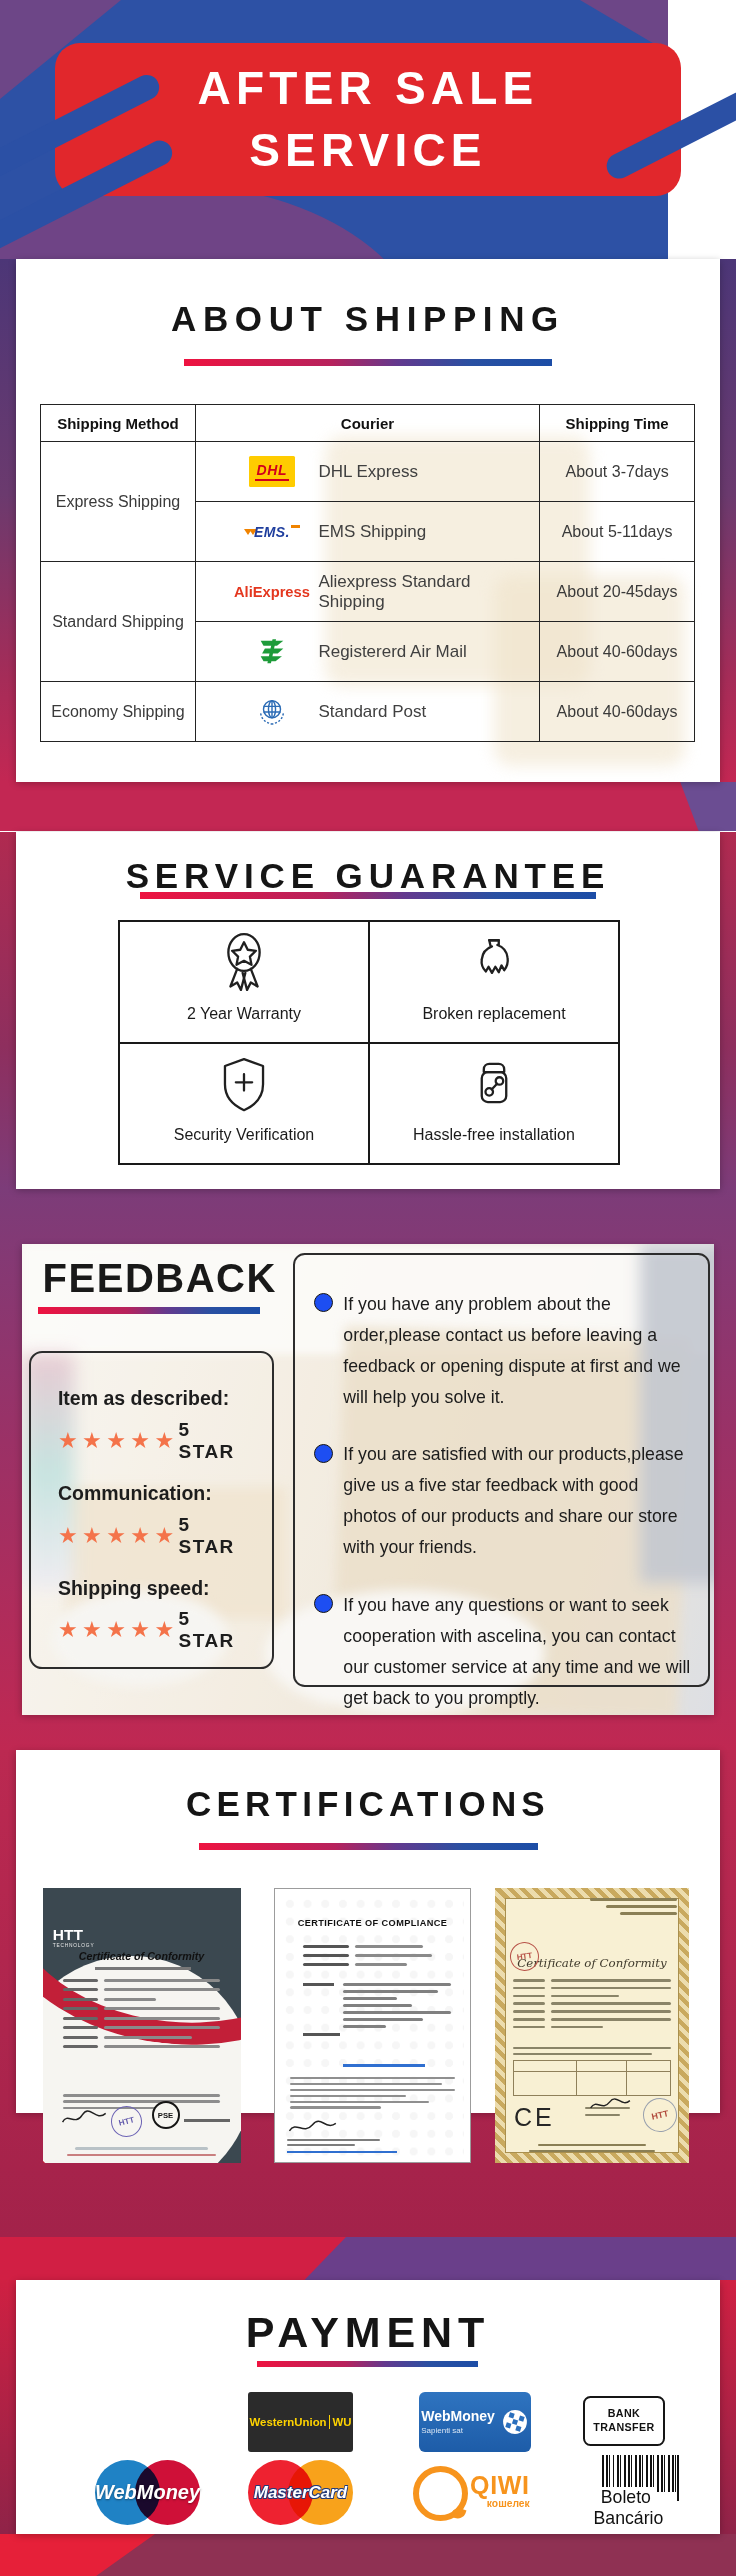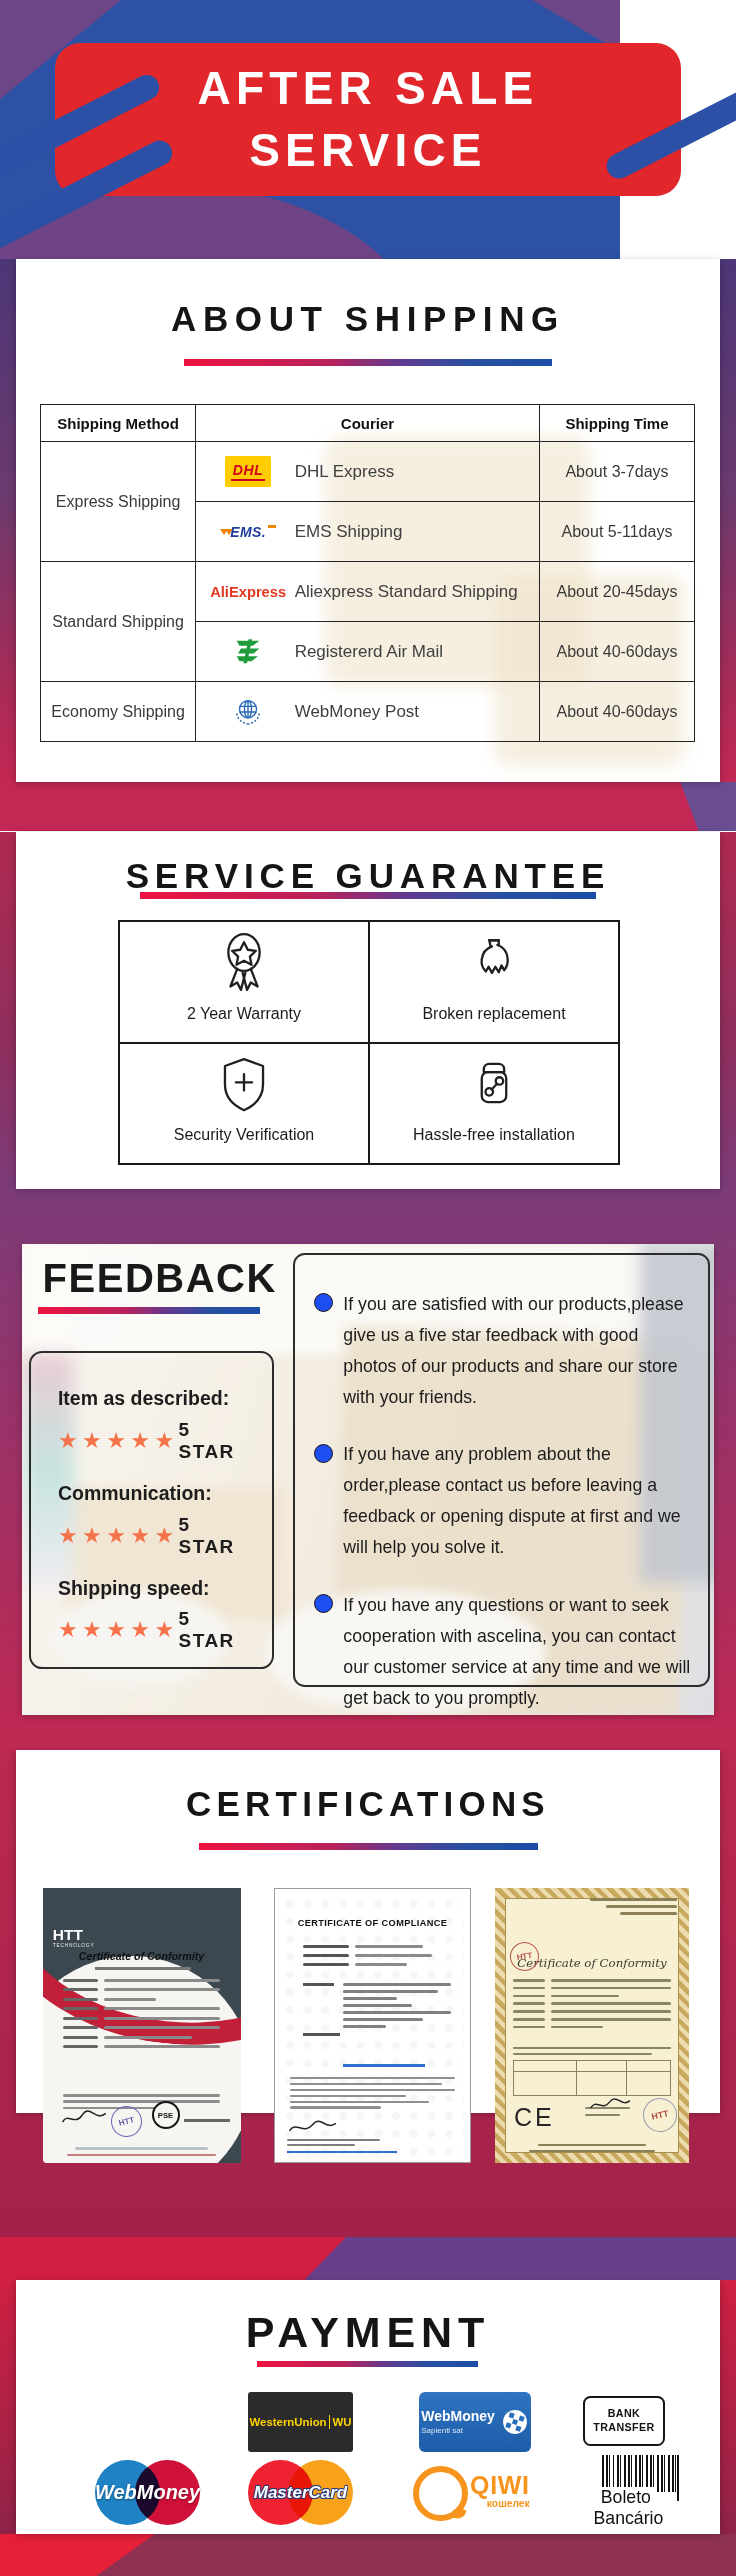--- a/index.html
+++ b/index.html
@@ -1,21 +1,21 @@
 <!DOCTYPE html>
 <html style="font-size:11.8px"><head>
 <meta charset="utf-8">
 <style>
   html,body{margin:0;padding:0;}
   body{width:736px;height:2576px;position:relative;overflow:hidden;
        font-family:"Liberation Sans",sans-serif;background:#fff;}
   .abs{position:absolute;}
 
   
-  .bg-header{left:0;top:0;width:620px;height:259px;background:#2d51a5;}
+  .bg-header{left:0;top:0;width:620px;height:259px;background:#2d51a5;padding-left:48px;}
   .tri-tl{left:0;top:0;width:121px;height:99px;background:#6d4687;
           clip-path:polygon(0 0,100% 0,0 100%);}
   .tri-tr{right:0;top:0;width:88px;height:52px;background:#6d4687;
           clip-path:polygon(0 0,100% 0,100% 100%);}
   .swoosh{left:-103px;top:185px;width:530px;height:191px;background:#6f4486;
           border-radius:48% 52% 0 0/95% 100% 0 0;transform:rotate(-4deg);}
   .stripe{position:absolute;height:25px;background:#2b50a5;border-radius:14.7px;z-index:3;}
   .banner{left:55px;top:43px;width:626px;height:153px;background:#e1272c;border-radius:25px;z-index:2;}
   .banner-text{left:55px;top:43px;width:626px;height:153px;z-index:4;display:flex;
                flex-direction:column;align-items:center;justify-content:center;gap:2.9px;}
@@ -53,21 +53,21 @@
   .grad{background:linear-gradient(90deg,#ee1340 0%,#b7225c 40%,#63398e 58%,#2950a2 78%,#1c4da6 100%);}
 
   
   .wm{border-radius:17.7px;background:#efe2c8;filter:blur(7.4px);opacity:.55;}
   table.ship{position:absolute;left:24px;top:145px;width:655px;border-collapse:collapse;z-index:2;}
   table.ship th,table.ship td{border:1.5px solid #232323;background:transparent;}
   table.ship th{height:34px;font-size:15px;font-weight:700;color:#111;}
   td.method{width:155px;text-align:center;font-size:16px;color:#3a3a3a;}
   td.courier{width:346px;height:57px;}
   td.timec{width:155px;text-align:center;font-size:16px;color:#3a3a3a;}
-  .courier-inner{display:flex;align-items:center;padding-left:26.5px;}
+  .courier-inner{display:flex;align-items:center;padding-left:26.5px;margin-left:24px;}
   .logo-wrap{width:49px;display:flex;justify-content:center;align-items:center;}
   .courier-name{margin-left:22px;font-size:17px;color:#404040;}
   .logo-dhl{width:46px;height:31px;background:#ffcc00;display:flex;flex-direction:column;
             align-items:center;justify-content:center;border-radius:1.5px;}
   .logo-dhl span{color:#d1001c;font-style:italic;font-weight:900;font-size:14px;letter-spacing:0.7px;}
   .dhl-bar{width:34px;height:2.2px;background:#d1001c;margin-top:1.5px;}
   .logo-ems{display:flex;align-items:center;}
   .chev{width:0;height:0;border-top:6.6px solid #f08300;border-left:4.4px solid transparent;
         border-right:4.4px solid transparent;margin-right:-2.9px;}
   .ems-text{color:#1f3e9e;font-style:italic;font-weight:900;font-size:14px;letter-spacing:0.4px;}
@@ -327,21 +327,21 @@
       <td class="courier">
         <div class="courier-inner">
           <div class="logo-wrap">
             <svg width="34" height="34" viewBox="0 0 48 48" fill="none" stroke="#2b6bb5" stroke-width="2">
               <circle cx="24" cy="20" r="12"></circle>
                   <ellipse cx="24" cy="20" rx="5" ry="12"></ellipse>
               <path d="M12.5 16 h23 M12 24 h24 M24 8 v24"></path>
               <path d="M8 26 q2 12 16 15 M40 26 q-2 12 -16 15" stroke-dasharray="3 2.4"></path>
             </svg>
           </div>
-          <span class="courier-name">WebMoney Post</span>
+          <span class="courier-name">Standard Post</span>
         </div>
       </td>
       <td class="timec">About 40-60days</td>
     </tr>
   </tbody>
     </table>
 </div>
 
 <div class="abs card card2">
   <div class="abs sec-title" style="top:23.6px;letter-spacing:5.9px;">SERVICE GUARANTEE</div>
@@ -419,25 +419,25 @@
     <div class="rate-label">Shipping speed:</div>
     <div class="rate-row">
       <span class="stars">★★★★★</span>
       <span class="rate-val">5 STAR</span>
     </div>
   </div>
 
   <div class="abs fb-box fb-right">
     <div class="note">
       <span class="dot"></span>
-      <span class="note-text">If you are satisfied with our products,please give us a five star feedback with good photos of our products and share our store with your friends.</span>
+      <span class="note-text">If you have any problem about the order,please contact us before leaving a feedback or opening dispute at first and we will help you solve it.</span>
     </div>
     <div class="note">
       <span class="dot"></span>
-      <span class="note-text">If you have any problem about the order,please contact us before leaving a feedback or opening dispute at first and we will help you solve it.</span>
+      <span class="note-text">If you are satisfied with our products,please give us a five star feedback with good photos of our products and share our store with your friends.</span>
     </div>
     <div class="note">
       <span class="dot"></span>
       <span class="note-text">If you have any questions or want to seek cooperation with ascelina, you can contact our customer service at any time and we will get back to you promptly.</span>
     </div>
   </div>
 </div>
 
 <div class="abs card card4">
   <div class="abs sec-title" style="top:34px;letter-spacing:5.2px;">CERTIFICATIONS</div>

